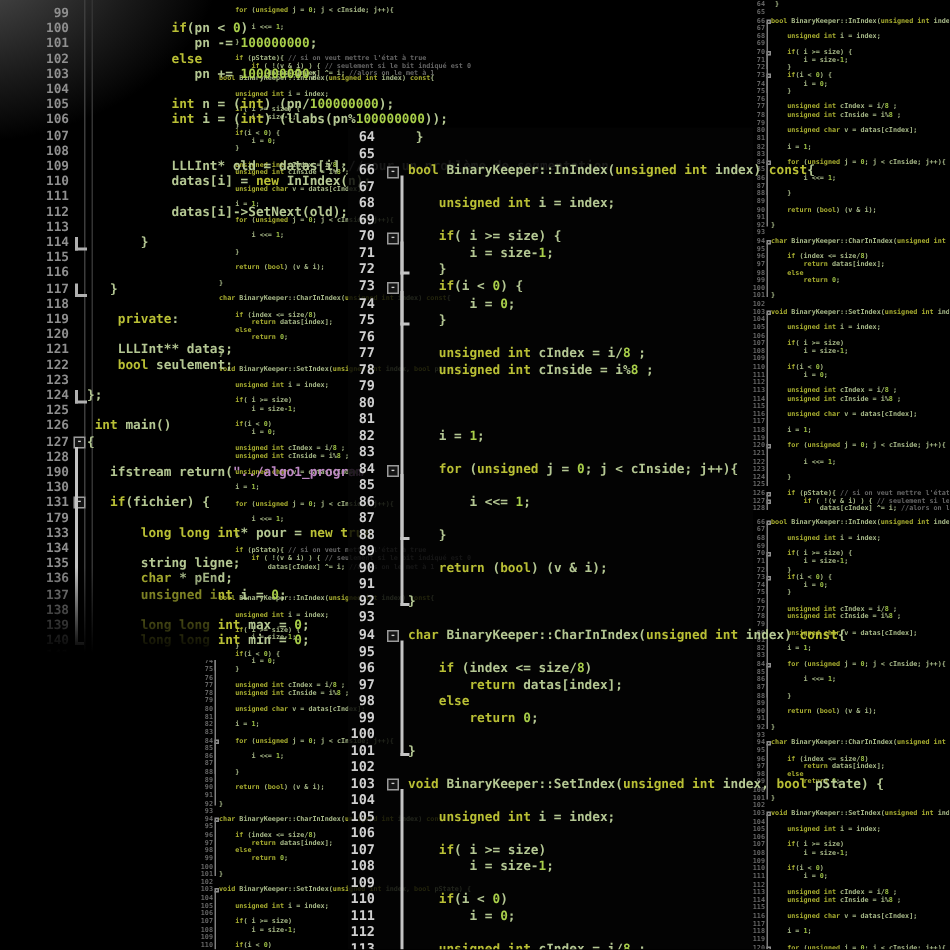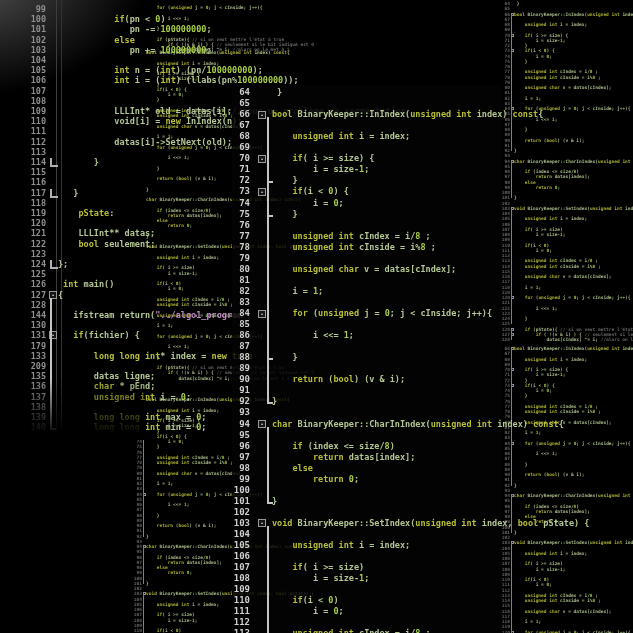--- a/index.html
+++ b/index.html
@@ -322,46 +322,46 @@
       <div class="ln" style="top: 14.2px; height: 10.2px; line-height: 10.2px; font-size: 8.5px;"><span class="num" style="width: 46px; color: rgb(143, 143, 143);">100</span><span class="code" style="left: 114.32px;"><span class="sg-k">if</span><span class="sg-p">(pn &lt; </span><span class="sg-n">0</span><span class="sg-p">)</span></span></div>
       <div class="ln" style="top: 24.4px; height: 10.2px; line-height: 10.2px; font-size: 8.5px;"><span class="num" style="width: 46px; color: rgb(143, 143, 143);">101</span><span class="code" style="left: 129.68px;"><span class="sg-p">pn -= </span><span class="sg-n">100000000</span><span class="sg-p">;</span></span></div>
       <div class="ln" style="top: 34.6px; height: 10.2px; line-height: 10.2px; font-size: 8.5px;"><span class="num" style="width: 46px; color: rgb(143, 143, 143);">102</span><span class="code" style="left: 114.32px;"><span class="sg-k">else</span></span></div>
       <div class="ln" style="top: 44.8px; height: 10.2px; line-height: 10.2px; font-size: 8.5px;"><span class="num" style="width: 46px; color: rgb(143, 143, 143);">103</span><span class="code" style="left: 129.68px;"><span class="sg-p">pn += </span><span class="sg-n">100000000</span><span class="sg-p">;</span></span></div>
       <div class="ln" style="top: 55px; height: 10.2px; line-height: 10.2px; font-size: 8.5px;"><span class="num" style="width: 46px; color: rgb(143, 143, 143);">104</span></div>
       <div class="ln" style="top: 65.2px; height: 10.2px; line-height: 10.2px; font-size: 8.5px;"><span class="num" style="width: 46px; color: rgb(143, 143, 143);">105</span><span class="code" style="left: 114.32px;"><span class="sg-k">int</span><span class="sg-p"> n = (</span><span class="sg-k">int</span><span class="sg-p">) (pn/</span><span class="sg-n">100000000</span><span class="sg-p">);</span></span></div>
       <div class="ln" style="top: 75.4px; height: 10.2px; line-height: 10.2px; font-size: 8.5px;"><span class="num" style="width: 46px; color: rgb(143, 143, 143);">106</span><span class="code" style="left: 114.32px;"><span class="sg-k">int</span><span class="sg-p"> i = (</span><span class="sg-k">int</span><span class="sg-p">) (llabs(pn%</span><span class="sg-n">100000000</span><span class="sg-p">));</span></span></div>
       <div class="ln" style="top: 85.6px; height: 10.2px; line-height: 10.2px; font-size: 8.5px;"><span class="num" style="width: 46px; color: rgb(143, 143, 143);">107</span></div>
       <div class="ln" style="top: 95.8px; height: 10.2px; line-height: 10.2px; font-size: 8.5px;"><span class="num" style="width: 46px; color: rgb(143, 143, 143);">108</span></div>
       <div class="ln" style="top: 106px; height: 10.2px; line-height: 10.2px; font-size: 8.5px;"><span class="num" style="width: 46px; color: rgb(143, 143, 143);">109</span><span class="code" style="left: 114.32px;"><span class="sg-p">LLLInt* old = datas[i];</span><span class="sg-c">//pour un problème de segmentation</span></span></div>
-      <div class="ln" style="top: 116.2px; height: 10.2px; line-height: 10.2px; font-size: 8.5px;"><span class="num" style="width: 46px; color: rgb(143, 143, 143);">110</span><span class="code" style="left: 114.32px;"><span class="sg-p">void[i] = </span><span class="sg-k">new</span><span class="sg-p"> InIndex(n);</span></span></div>
+      <div class="ln" style="top: 116.2px; height: 10.2px; line-height: 10.2px; font-size: 8.5px;"><span class="num" style="width: 46px; color: rgb(143, 143, 143);">110</span><span class="code" style="left: 114.32px;"><span class="sg-p">datas[i] = </span><span class="sg-k">new</span><span class="sg-p"> InIndex(n);</span></span></div>
       <div class="ln" style="top: 126.4px; height: 10.2px; line-height: 10.2px; font-size: 8.5px;"><span class="num" style="width: 46px; color: rgb(143, 143, 143);">111</span></div>
       <div class="ln" style="top: 136.6px; height: 10.2px; line-height: 10.2px; font-size: 8.5px;"><span class="num" style="width: 46px; color: rgb(143, 143, 143);">112</span><span class="code" style="left: 114.32px;"><span class="sg-p">datas[i]-&gt;SetNext(old);</span></span></div>
       <div class="ln" style="top: 146.8px; height: 10.2px; line-height: 10.2px; font-size: 8.5px;"><span class="num" style="width: 46px; color: rgb(143, 143, 143);">113</span></div>
       <div class="ln" style="top: 157px; height: 10.2px; line-height: 10.2px; font-size: 8.5px;"><span class="num" style="width: 46px; color: rgb(143, 143, 143);">114</span><span class="code" style="left: 93.84px;"><span class="sg-p">}</span></span></div>
       <div class="ln" style="top: 167.2px; height: 10.2px; line-height: 10.2px; font-size: 8.5px;"><span class="num" style="width: 46px; color: rgb(143, 143, 143);">115</span></div>
       <div class="ln" style="top: 177.4px; height: 10.2px; line-height: 10.2px; font-size: 8.5px;"><span class="num" style="width: 46px; color: rgb(143, 143, 143);">116</span></div>
       <div class="ln" style="top: 187.6px; height: 10.2px; line-height: 10.2px; font-size: 8.5px;"><span class="num" style="width: 46px; color: rgb(143, 143, 143);">117</span><span class="code" style="left: 73.36px;"><span class="sg-p">}</span></span></div>
       <div class="ln" style="top: 197.8px; height: 10.2px; line-height: 10.2px; font-size: 8.5px;"><span class="num" style="width: 46px; color: rgb(143, 143, 143);">118</span></div>
-      <div class="ln" style="top: 208px; height: 10.2px; line-height: 10.2px; font-size: 8.5px;"><span class="num" style="width: 46px; color: rgb(143, 143, 143);">119</span><span class="code" style="left: 78.48px;"><span class="sg-k">pState</span><span class="sg-p">:</span></span></div>
+      <div class="ln" style="top: 208px; height: 10.2px; line-height: 10.2px; font-size: 8.5px;"><span class="num" style="width: 46px; color: rgb(143, 143, 143);">119</span><span class="code" style="left: 78.48px;"><span class="sg-k">private</span><span class="sg-p">:</span></span></div>
       <div class="ln" style="top: 218.2px; height: 10.2px; line-height: 10.2px; font-size: 8.5px;"><span class="num" style="width: 46px; color: rgb(143, 143, 143);">120</span></div>
       <div class="ln" style="top: 228.4px; height: 10.2px; line-height: 10.2px; font-size: 8.5px;"><span class="num" style="width: 46px; color: rgb(143, 143, 143);">121</span><span class="code" style="left: 78.48px;"><span class="sg-p">LLLInt** datas;</span></span></div>
       <div class="ln" style="top: 238.6px; height: 10.2px; line-height: 10.2px; font-size: 8.5px;"><span class="num" style="width: 46px; color: rgb(143, 143, 143);">122</span><span class="code" style="left: 78.48px;"><span class="sg-k">bool</span><span class="sg-p"> seulement;</span></span></div>
       <div class="ln" style="top: 248.8px; height: 10.2px; line-height: 10.2px; font-size: 8.5px;"><span class="num" style="width: 46px; color: rgb(143, 143, 143);">123</span></div>
       <div class="ln" style="top: 259px; height: 10.2px; line-height: 10.2px; font-size: 8.5px;"><span class="num" style="width: 46px; color: rgb(143, 143, 143);">124</span><span class="code" style="left: 58px;"><span class="sg-p">};</span></span></div>
       <div class="ln" style="top: 269.2px; height: 10.2px; line-height: 10.2px; font-size: 8.5px;"><span class="num" style="width: 46px; color: rgb(143, 143, 143);">125</span></div>
       <div class="ln" style="top: 279.4px; height: 10.2px; line-height: 10.2px; font-size: 8.5px;"><span class="num" style="width: 46px; color: rgb(143, 143, 143);">126</span><span class="code" style="left: 63.12px;"><span class="sg-k">int</span><span class="sg-p"> main()</span></span></div>
       <div class="ln" style="top: 289.6px; height: 10.2px; line-height: 10.2px; font-size: 8.5px;"><span class="num" style="width: 46px; color: rgb(143, 143, 143);">127</span><span class="code" style="left: 58px;"><span class="sg-p">{</span></span><span class="foldbox" style="width: 8px; height: 8px; left: 49px; top: 1.1px; font-size: 6px; line-height: 6px;">-</span></div>
       <div class="ln" style="top: 299.8px; height: 10.2px; line-height: 10.2px; font-size: 8.5px;"><span class="num" style="width: 46px; color: rgb(143, 143, 143);">128</span></div>
-      <div class="ln" style="top: 310px; height: 10.2px; line-height: 10.2px; font-size: 8.5px;"><span class="num" style="width: 46px; color: rgb(143, 143, 143);">144</span><span class="code" style="left: 73.36px;"><span class="sg-p">ifstream return(</span><span class="sg-s">"../algo1_program</span></span></div>
+      <div class="ln" style="top: 310px; height: 10.2px; line-height: 10.2px; font-size: 8.5px;"><span class="num" style="width: 46px; color: rgb(143, 143, 143);">190</span><span class="code" style="left: 73.36px;"><span class="sg-p">ifstream return(</span><span class="sg-s">"../algo1_program</span></span></div>
       <div class="ln" style="top: 320.2px; height: 10.2px; line-height: 10.2px; font-size: 8.5px;"><span class="num" style="width: 46px; color: rgb(143, 143, 143);">130</span></div>
       <div class="ln" style="top: 330.4px; height: 10.2px; line-height: 10.2px; font-size: 8.5px;"><span class="num" style="width: 46px; color: rgb(143, 143, 143);">131</span><span class="code" style="left: 73.36px;"><span class="sg-k">if</span><span class="sg-p">(fichier) {</span></span><span class="foldbox" style="width: 8px; height: 8px; left: 49px; top: 1.1px; font-size: 6px; line-height: 6px;">-</span></div>
       <div class="ln" style="top: 340.6px; height: 10.2px; line-height: 10.2px; font-size: 8.5px;"><span class="num" style="width: 46px; color: rgb(143, 143, 143);">179</span></div>
-      <div class="ln" style="top: 350.8px; height: 10.2px; line-height: 10.2px; font-size: 8.5px;"><span class="num" style="width: 46px; color: rgb(143, 143, 143);">133</span><span class="code" style="left: 93.84px;"><span class="sg-k">long long int</span><span class="sg-p">* index = </span><span class="sg-k">new</span><span class="sg-p"> </span><span class="sg-k">true</span></span></div>
-      <div class="ln" style="top: 361px; height: 10.2px; line-height: 10.2px; font-size: 8.5px;"><span class="num" style="width: 46px; color: rgb(143, 143, 143);">209</span></div>
-      <div class="ln" style="top: 371.2px; height: 10.2px; line-height: 10.2px; font-size: 8.5px;"><span class="num" style="width: 46px; color: rgb(143, 143, 143);">135</span><span class="code" style="left: 93.84px;"><span class="sg-p">datas ligne;</span></span></div>
+      <div class="ln" style="top: 350.8px; height: 10.2px; line-height: 10.2px; font-size: 8.5px;"><span class="num" style="width: 46px; color: rgb(143, 143, 143);">133</span><span class="code" style="left: 93.84px;"><span class="sg-k">long long int</span><span class="sg-p">* pour = </span><span class="sg-k">new</span><span class="sg-p"> </span><span class="sg-k">true</span></span></div>
+      <div class="ln" style="top: 361px; height: 10.2px; line-height: 10.2px; font-size: 8.5px;"><span class="num" style="width: 46px; color: rgb(143, 143, 143);">134</span></div>
+      <div class="ln" style="top: 371.2px; height: 10.2px; line-height: 10.2px; font-size: 8.5px;"><span class="num" style="width: 46px; color: rgb(143, 143, 143);">135</span><span class="code" style="left: 93.84px;"><span class="sg-p">string ligne;</span></span></div>
       <div class="ln" style="top: 381.4px; height: 10.2px; line-height: 10.2px; font-size: 8.5px;"><span class="num" style="width: 46px; color: rgb(143, 143, 143);">136</span><span class="code" style="left: 93.84px;"><span class="sg-k">char</span><span class="sg-p"> * pEnd;</span></span></div>
       <div class="ln" style="top: 391.6px; height: 10.2px; line-height: 10.2px; font-size: 8.5px;"><span class="num" style="width: 46px; color: rgb(143, 143, 143);">137</span><span class="code" style="left: 93.84px;"><span class="sg-k">unsigned int</span><span class="sg-p"> i = </span><span class="sg-n">0</span><span class="sg-p">;</span></span></div>
       <div class="ln" style="top: 401.8px; height: 10.2px; line-height: 10.2px; font-size: 8.5px;"><span class="num" style="width: 46px; color: rgb(143, 143, 143);">138</span></div>
       <div class="ln" style="top: 412px; height: 10.2px; line-height: 10.2px; font-size: 8.5px;"><span class="num" style="width: 46px; color: rgb(143, 143, 143);">139</span><span class="code" style="left: 93.84px;"><span class="sg-k">long long int</span><span class="sg-p"> max = </span><span class="sg-n">0</span><span class="sg-p">;</span></span></div>
       <div class="ln" style="top: 422.2px; height: 10.2px; line-height: 10.2px; font-size: 8.5px;"><span class="num" style="width: 46px; color: rgb(143, 143, 143);">140</span><span class="code" style="left: 93.84px;"><span class="sg-k">long long int</span><span class="sg-p"> min = </span><span class="sg-n">0</span><span class="sg-p">;</span></span></div>
       <div class="ln" style="top: 432.4px; height: 10.2px; line-height: 10.2px; font-size: 8.5px;"><span class="num" style="width: 46px; color: rgb(143, 143, 143);">141</span></div>
       <div class="vseg" style="left: 50px; top: 297.6px; height: 130.6px;"></div>
       <div class="corner" style="left: 50px; top: 158px;"></div>
       <div class="corner" style="left: 50px; top: 188.6px;"></div>
       <div class="corner" style="left: 50px; top: 260px;"></div>
@@ -378,21 +378,21 @@
       <div class="ln" style="top: 68.3px; height: 11.05px; line-height: 11.05px; font-size: 8.5px;"><span class="num" style="width: 18px; color: rgb(207, 207, 207); font-size: 9px;">70</span><span class="code" style="left: 60.48px;"><span class="sg-k">if</span><span class="sg-p">( i &gt;= size) {</span></span><span class="foldbox" style="width: 8px; height: 8px; left: 26px; top: 1.525px; font-size: 6px; line-height: 6px;">-</span></div>
       <div class="ln" style="top: 79.35px; height: 11.05px; line-height: 11.05px; font-size: 8.5px;"><span class="num" style="width: 18px; color: rgb(207, 207, 207); font-size: 9px;">71</span><span class="code" style="left: 80.96px;"><span class="sg-p">i = size-</span><span class="sg-n">1</span><span class="sg-p">;</span></span></div>
       <div class="ln" style="top: 90.4px; height: 11.05px; line-height: 11.05px; font-size: 8.5px;"><span class="num" style="width: 18px; color: rgb(207, 207, 207); font-size: 9px;">72</span><span class="code" style="left: 60.48px;"><span class="sg-p">}</span></span></div>
       <div class="ln" style="top: 101.45px; height: 11.05px; line-height: 11.05px; font-size: 8.5px;"><span class="num" style="width: 18px; color: rgb(207, 207, 207); font-size: 9px;">73</span><span class="code" style="left: 60.48px;"><span class="sg-k">if</span><span class="sg-p">(i &lt; </span><span class="sg-n">0</span><span class="sg-p">) {</span></span><span class="foldbox" style="width: 8px; height: 8px; left: 26px; top: 1.525px; font-size: 6px; line-height: 6px;">-</span></div>
       <div class="ln" style="top: 112.5px; height: 11.05px; line-height: 11.05px; font-size: 8.5px;"><span class="num" style="width: 18px; color: rgb(207, 207, 207); font-size: 9px;">74</span><span class="code" style="left: 80.96px;"><span class="sg-p">i = </span><span class="sg-n">0</span><span class="sg-p">;</span></span></div>
       <div class="ln" style="top: 123.55px; height: 11.05px; line-height: 11.05px; font-size: 8.5px;"><span class="num" style="width: 18px; color: rgb(207, 207, 207); font-size: 9px;">75</span><span class="code" style="left: 60.48px;"><span class="sg-p">}</span></span></div>
       <div class="ln" style="top: 134.6px; height: 11.05px; line-height: 11.05px; font-size: 8.5px;"><span class="num" style="width: 18px; color: rgb(207, 207, 207); font-size: 9px;">76</span></div>
       <div class="ln" style="top: 145.65px; height: 11.05px; line-height: 11.05px; font-size: 8.5px;"><span class="num" style="width: 18px; color: rgb(207, 207, 207); font-size: 9px;">77</span><span class="code" style="left: 60.48px;"><span class="sg-k">unsigned int</span><span class="sg-p"> cIndex = i/</span><span class="sg-n">8</span><span class="sg-p"> ;</span></span></div>
       <div class="ln" style="top: 156.7px; height: 11.05px; line-height: 11.05px; font-size: 8.5px;"><span class="num" style="width: 18px; color: rgb(207, 207, 207); font-size: 9px;">78</span><span class="code" style="left: 60.48px;"><span class="sg-k">unsigned int</span><span class="sg-p"> cInside = i%</span><span class="sg-n">8</span><span class="sg-p"> ;</span></span></div>
       <div class="ln" style="top: 167.75px; height: 11.05px; line-height: 11.05px; font-size: 8.5px;"><span class="num" style="width: 18px; color: rgb(207, 207, 207); font-size: 9px;">79</span></div>
-      <div class="ln" style="top: 178.8px; height: 11.05px; line-height: 11.05px; font-size: 8.5px;"><span class="num" style="width: 18px; color: rgb(207, 207, 207); font-size: 9px;">80</span><span class="code" style="left: 60.48px;"><span class="sg-k">unsigned char</span><span class="sg-p"> v = datas[cIndex];</span></span></div>
+      <div class="ln" style="top: 178.8px; height: 11.05px; line-height: 11.05px; font-size: 8.5px;"><span class="num" style="width: 18px; color: rgb(207, 207, 207); font-size: 9px;">80</span></div>
       <div class="ln" style="top: 189.85px; height: 11.05px; line-height: 11.05px; font-size: 8.5px;"><span class="num" style="width: 18px; color: rgb(207, 207, 207); font-size: 9px;">81</span></div>
       <div class="ln" style="top: 200.9px; height: 11.05px; line-height: 11.05px; font-size: 8.5px;"><span class="num" style="width: 18px; color: rgb(207, 207, 207); font-size: 9px;">82</span><span class="code" style="left: 60.48px;"><span class="sg-p">i = </span><span class="sg-n">1</span><span class="sg-p">;</span></span></div>
       <div class="ln" style="top: 211.95px; height: 11.05px; line-height: 11.05px; font-size: 8.5px;"><span class="num" style="width: 18px; color: rgb(207, 207, 207); font-size: 9px;">83</span></div>
       <div class="ln" style="top: 223px; height: 11.05px; line-height: 11.05px; font-size: 8.5px;"><span class="num" style="width: 18px; color: rgb(207, 207, 207); font-size: 9px;">84</span><span class="code" style="left: 60.48px;"><span class="sg-k">for</span><span class="sg-p"> (</span><span class="sg-k">unsigned</span><span class="sg-p"> j = </span><span class="sg-n">0</span><span class="sg-p">; j &lt; cInside; j++){</span></span><span class="foldbox" style="width: 8px; height: 8px; left: 26px; top: 1.525px; font-size: 6px; line-height: 6px;">-</span></div>
       <div class="ln" style="top: 234.05px; height: 11.05px; line-height: 11.05px; font-size: 8.5px;"><span class="num" style="width: 18px; color: rgb(207, 207, 207); font-size: 9px;">85</span></div>
       <div class="ln" style="top: 245.1px; height: 11.05px; line-height: 11.05px; font-size: 8.5px;"><span class="num" style="width: 18px; color: rgb(207, 207, 207); font-size: 9px;">86</span><span class="code" style="left: 80.96px;"><span class="sg-p">i &lt;&lt;= </span><span class="sg-n">1</span><span class="sg-p">;</span></span></div>
       <div class="ln" style="top: 256.15px; height: 11.05px; line-height: 11.05px; font-size: 8.5px;"><span class="num" style="width: 18px; color: rgb(207, 207, 207); font-size: 9px;">87</span></div>
       <div class="ln" style="top: 267.2px; height: 11.05px; line-height: 11.05px; font-size: 8.5px;"><span class="num" style="width: 18px; color: rgb(207, 207, 207); font-size: 9px;">88</span><span class="code" style="left: 60.48px;"><span class="sg-p">}</span></span></div>
       <div class="ln" style="top: 278.25px; height: 11.05px; line-height: 11.05px; font-size: 8.5px;"><span class="num" style="width: 18px; color: rgb(207, 207, 207); font-size: 9px;">89</span></div>
       <div class="ln" style="top: 289.3px; height: 11.05px; line-height: 11.05px; font-size: 8.5px;"><span class="num" style="width: 18px; color: rgb(207, 207, 207); font-size: 9px;">90</span><span class="code" style="left: 60.48px;"><span class="sg-k">return</span><span class="sg-p"> (</span><span class="sg-k">bool</span><span class="sg-p">) (v &amp; i);</span></span></div>

